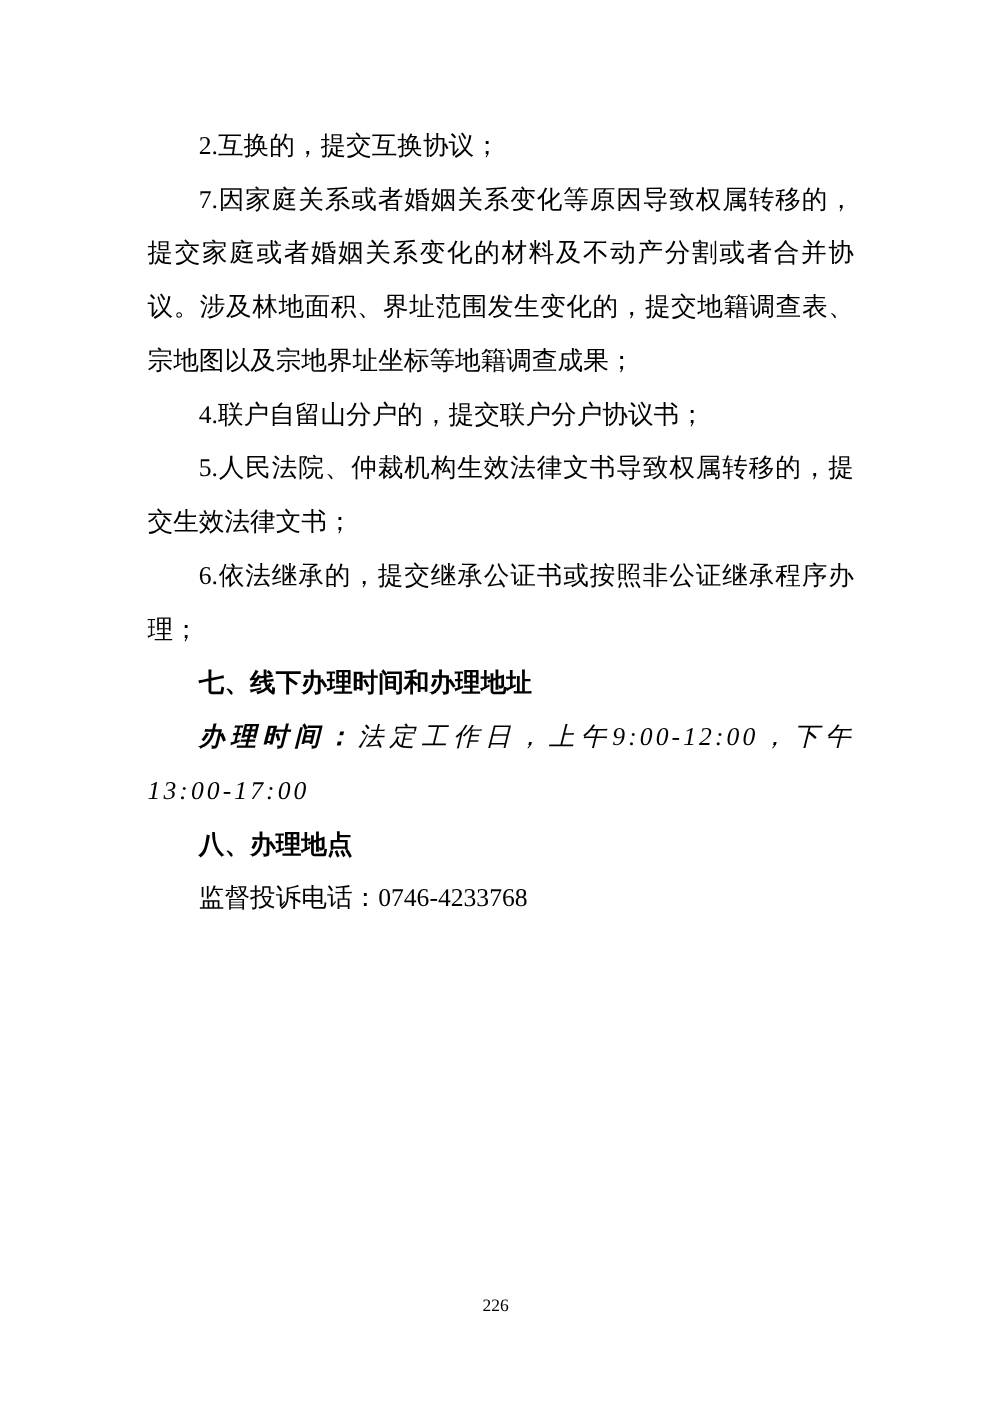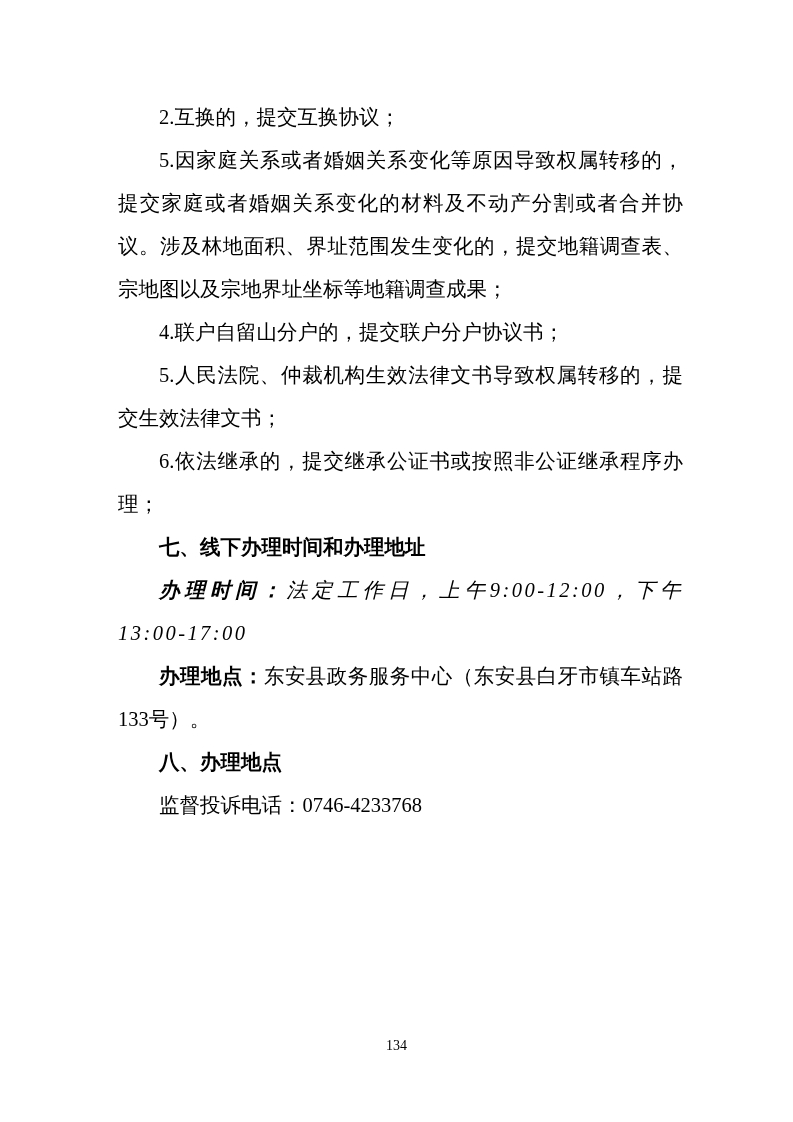--- a/index.html
+++ b/index.html
@@ -51,37 +51,36 @@
   }
 </style>
 </head>
 <body>
 
 <div class="page">
   <div class="body-text">
 
     <p class="para">2.互换的，提交互换协议；</p>
 
-    <p class="para">5.因家庭关系或者婚姻关系变化等原因导致权属转移的，提交家庭或者婚姻关系变化的材料及不动产分割或者合并协议。涉及林地面积、界址范围发生变化的，提交地籍调查表、宗地图以及宗地界址坐标等地籍调查成果；</p>
+    <p class="para">7.因家庭关系或者婚姻关系变化等原因导致权属转移的，提交家庭或者婚姻关系变化的材料及不动产分割或者合并协议。涉及林地面积、界址范围发生变化的，提交地籍调查表、宗地图以及宗地界址坐标等地籍调查成果；</p>
 
     <p class="para">4.联户自留山分户的，提交联户分户协议书；</p>
 
     <p class="para">5.人民法院、仲裁机构生效法律文书导致权属转移的，提交生效法律文书；</p>
 
     <p class="para">6.依法继承的，提交继承公证书或按照非公证继承程序办理；</p>
 
 
 
 
     <p class="para heading">七、线下办理时间和办理地址</p>
 
     <p class="para"><span class="heading spaced">办理时间：</span><span class="spaced">法定工作日，上午9:00-12:00，下午13:00-17:00</span></p>
 
-    <p class="para"><span class="heading">办理地点：</span><span>东安县政务服务中心（东安县白牙市镇车站路133号）。</span></p>
 
     <p class="para heading">八、办理地点</p>
 
     <p class="para">监督投诉电话：0746-4233768</p>
 
   </div>
 
-  <div class="pagenum">134</div>
+  <div class="pagenum">226</div>
 </div>
 
 </body></html>

